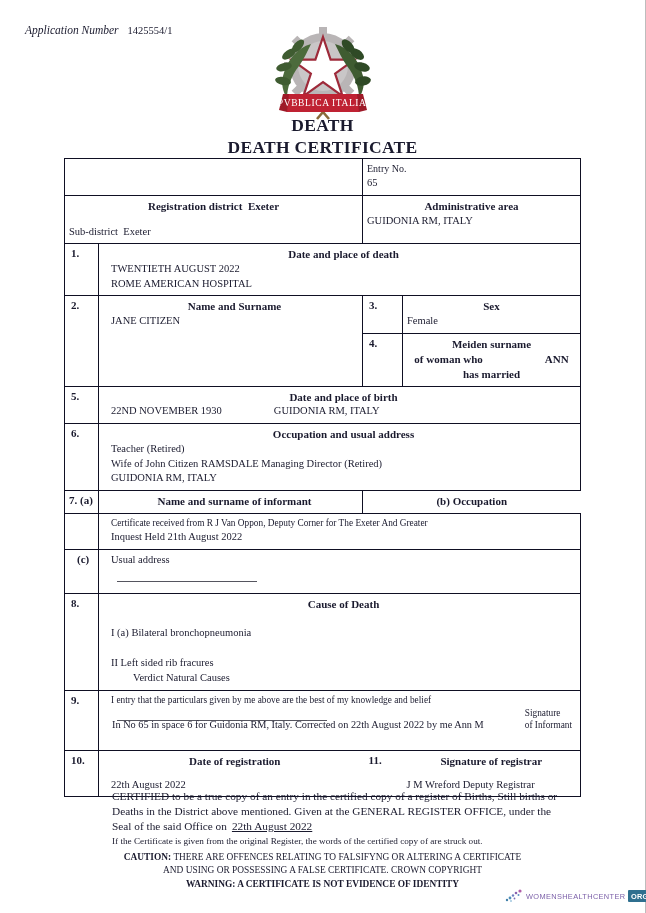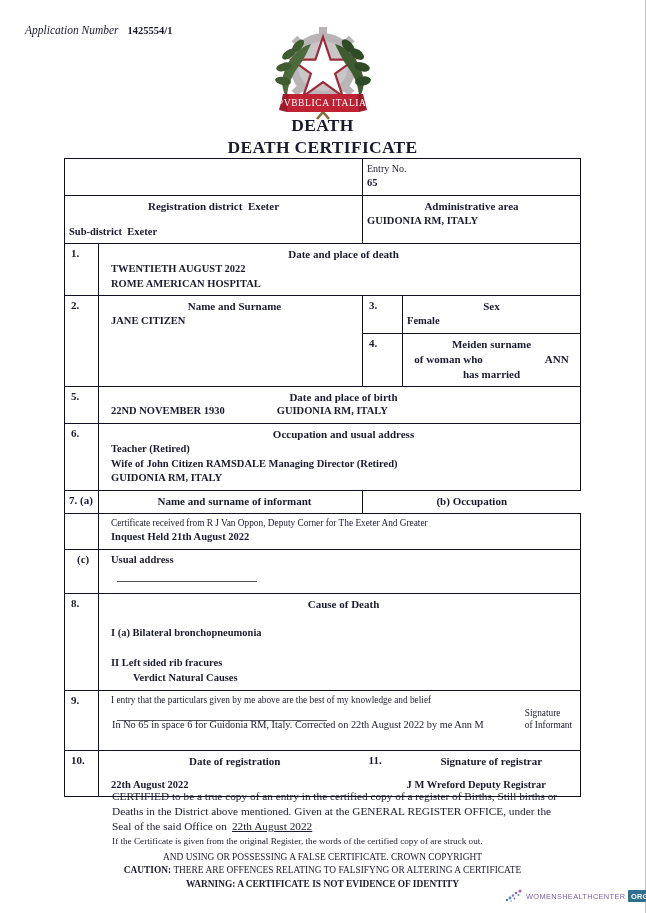--- a/index.html
+++ b/index.html
@@ -90,21 +90,21 @@
     width: 34px;
     padding-left: 6px !important;
   }
   .hdr {
     font-weight: bold;
     font-size: 11px;
     line-height: 1.35;
     text-align: center;
   }
   .val {
-    font-weight: bold;
+    font-weight: normal;
     font-size: 10.5px;
     line-height: 1.4;
   }
   .small {
     font-size: 9.3px;
     line-height: 1.45;
   }
   .tiny-hdr {
     font-size: 10px;
     line-height: 1.4;
@@ -409,22 +409,22 @@
   <div class="correction">
     <div>In No 65 in space 6 for Guidonia RM, Italy. Corrected on 22th August 2022 by me Ann M</div>
   </div>
 
   <div class="certified">
     <span>CERTIFIED to be a true copy of an entry in </span><span class="u">the certified copy </span><span>of a register of Births, Still births or Deaths in the District above mentioned. Given at the GENERAL REGISTER OFFICE, under the Seal of the said Office on</span><span class="date-u">22th  August  2022</span>
     <span class="fineprint">If the Certificate is given from the original Register, the words of the certified copy of are struck out.</span>
   </div>
 
   <div class="caution">
+    <span class="line"><span class="b">CAUTION:</span><span> THERE ARE OFFENCES RELATING TO FALSIFYNG OR ALTERING A CERTIFICATE</span></span>
     <span class="line">AND USING OR POSSESSING A FALSE CERTIFICATE. CROWN COPYRIGHT</span>
-    <span class="line"><span class="b">CAUTION:</span><span> THERE ARE OFFENCES RELATING TO FALSIFYNG OR ALTERING A CERTIFICATE</span></span>
     <span class="line warn">WARNING: A CERTIFICATE IS NOT EVIDENCE OF IDENTITY</span>
   </div>
 
   <div class="watermark">
     <svg class="wm-dots" viewBox="0 0 20 14">
       <circle cx="15" cy="2" r="1.6" fill="#b05fa8"></circle>
       <circle cx="11" cy="4" r="1.3" fill="#8a63b0"></circle>
       <circle cx="13.5" cy="6" r="1" fill="#5f8fc0"></circle>
       <circle cx="8" cy="6.5" r="1.2" fill="#6f7fc0"></circle>
       <circle cx="5" cy="9" r="1.4" fill="#4f8fb8"></circle>

